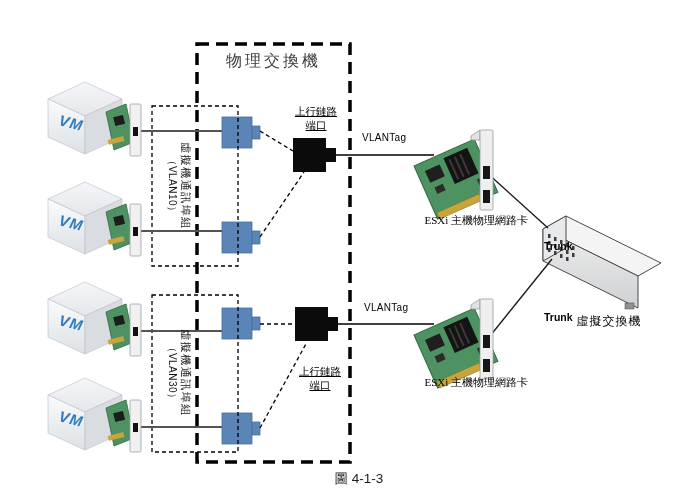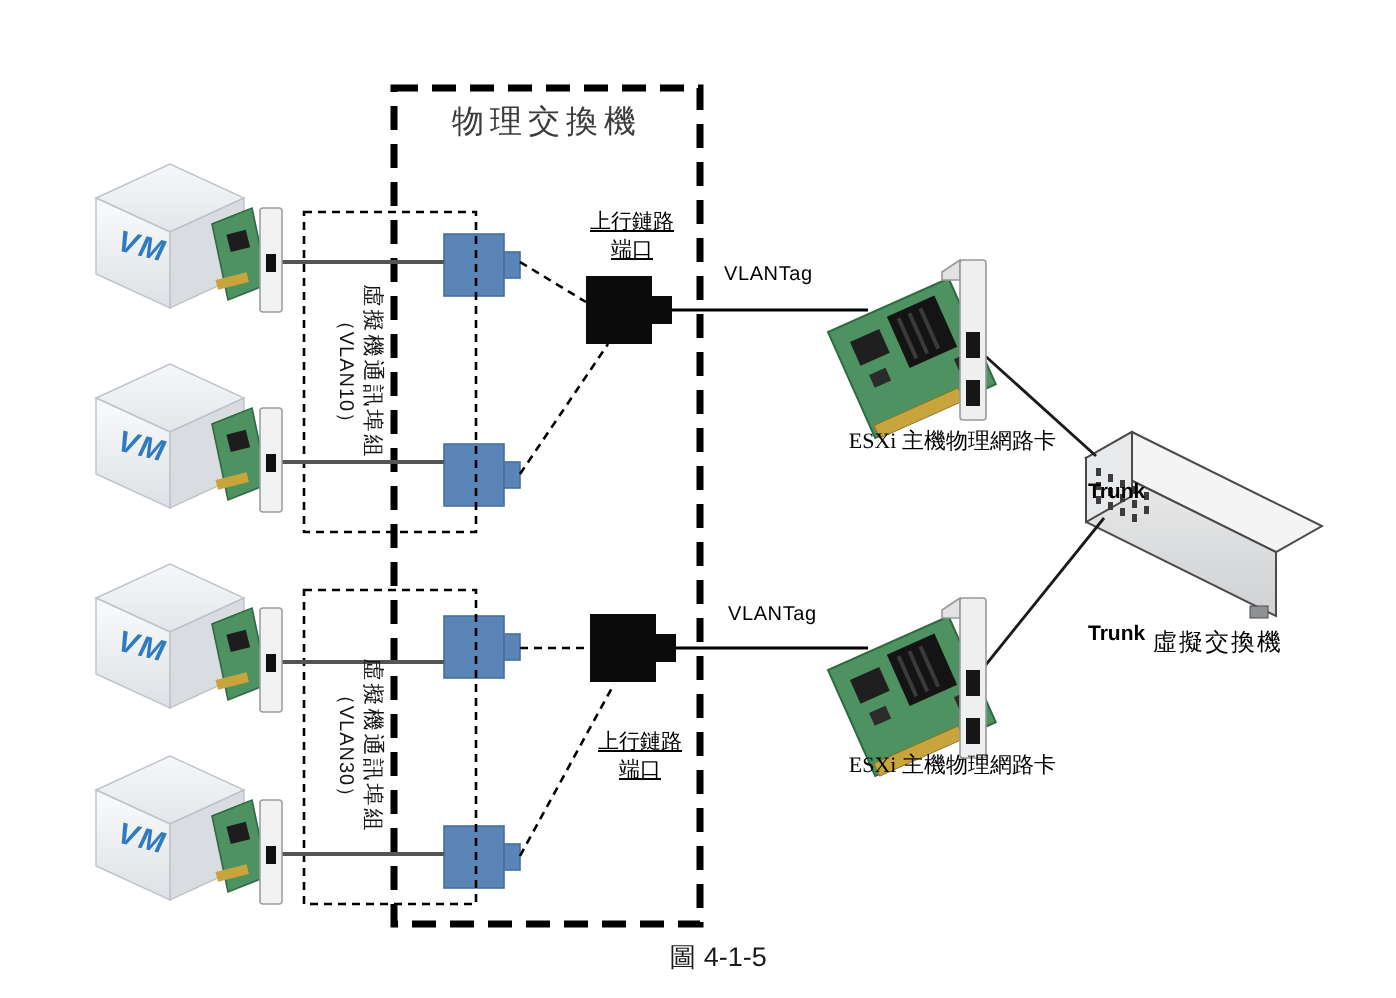--- a/index.html
+++ b/index.html
@@ -176,15 +176,15 @@
 <div class="lbl tag" style="left:364px;top:302px;">VLANTag</div>
 
 <div class="lbl trunk" style="left:544px;top:200px;">Trunk</div>
 <div class="lbl trunk" style="left:544px;top:271px;">Trunk</div>
 
 <div class="lbl esxi" style="left:398px;top:213px;">ESXi 主機物理網路卡</div>
 <div class="lbl esxi" style="left:398px;top:375px;">ESXi 主機物理網路卡</div>
 
 <div class="lbl swlbl" style="left:564px;top:313px;">虛擬交換機</div>
 
-<div class="lbl caption" style="left:299px;top:470px;">圖 4-1-5</div>
+<div class="lbl caption" style="left:299px;top:470px;">圖 4-1-3</div>
 
 </div>
 
 </body></html>

